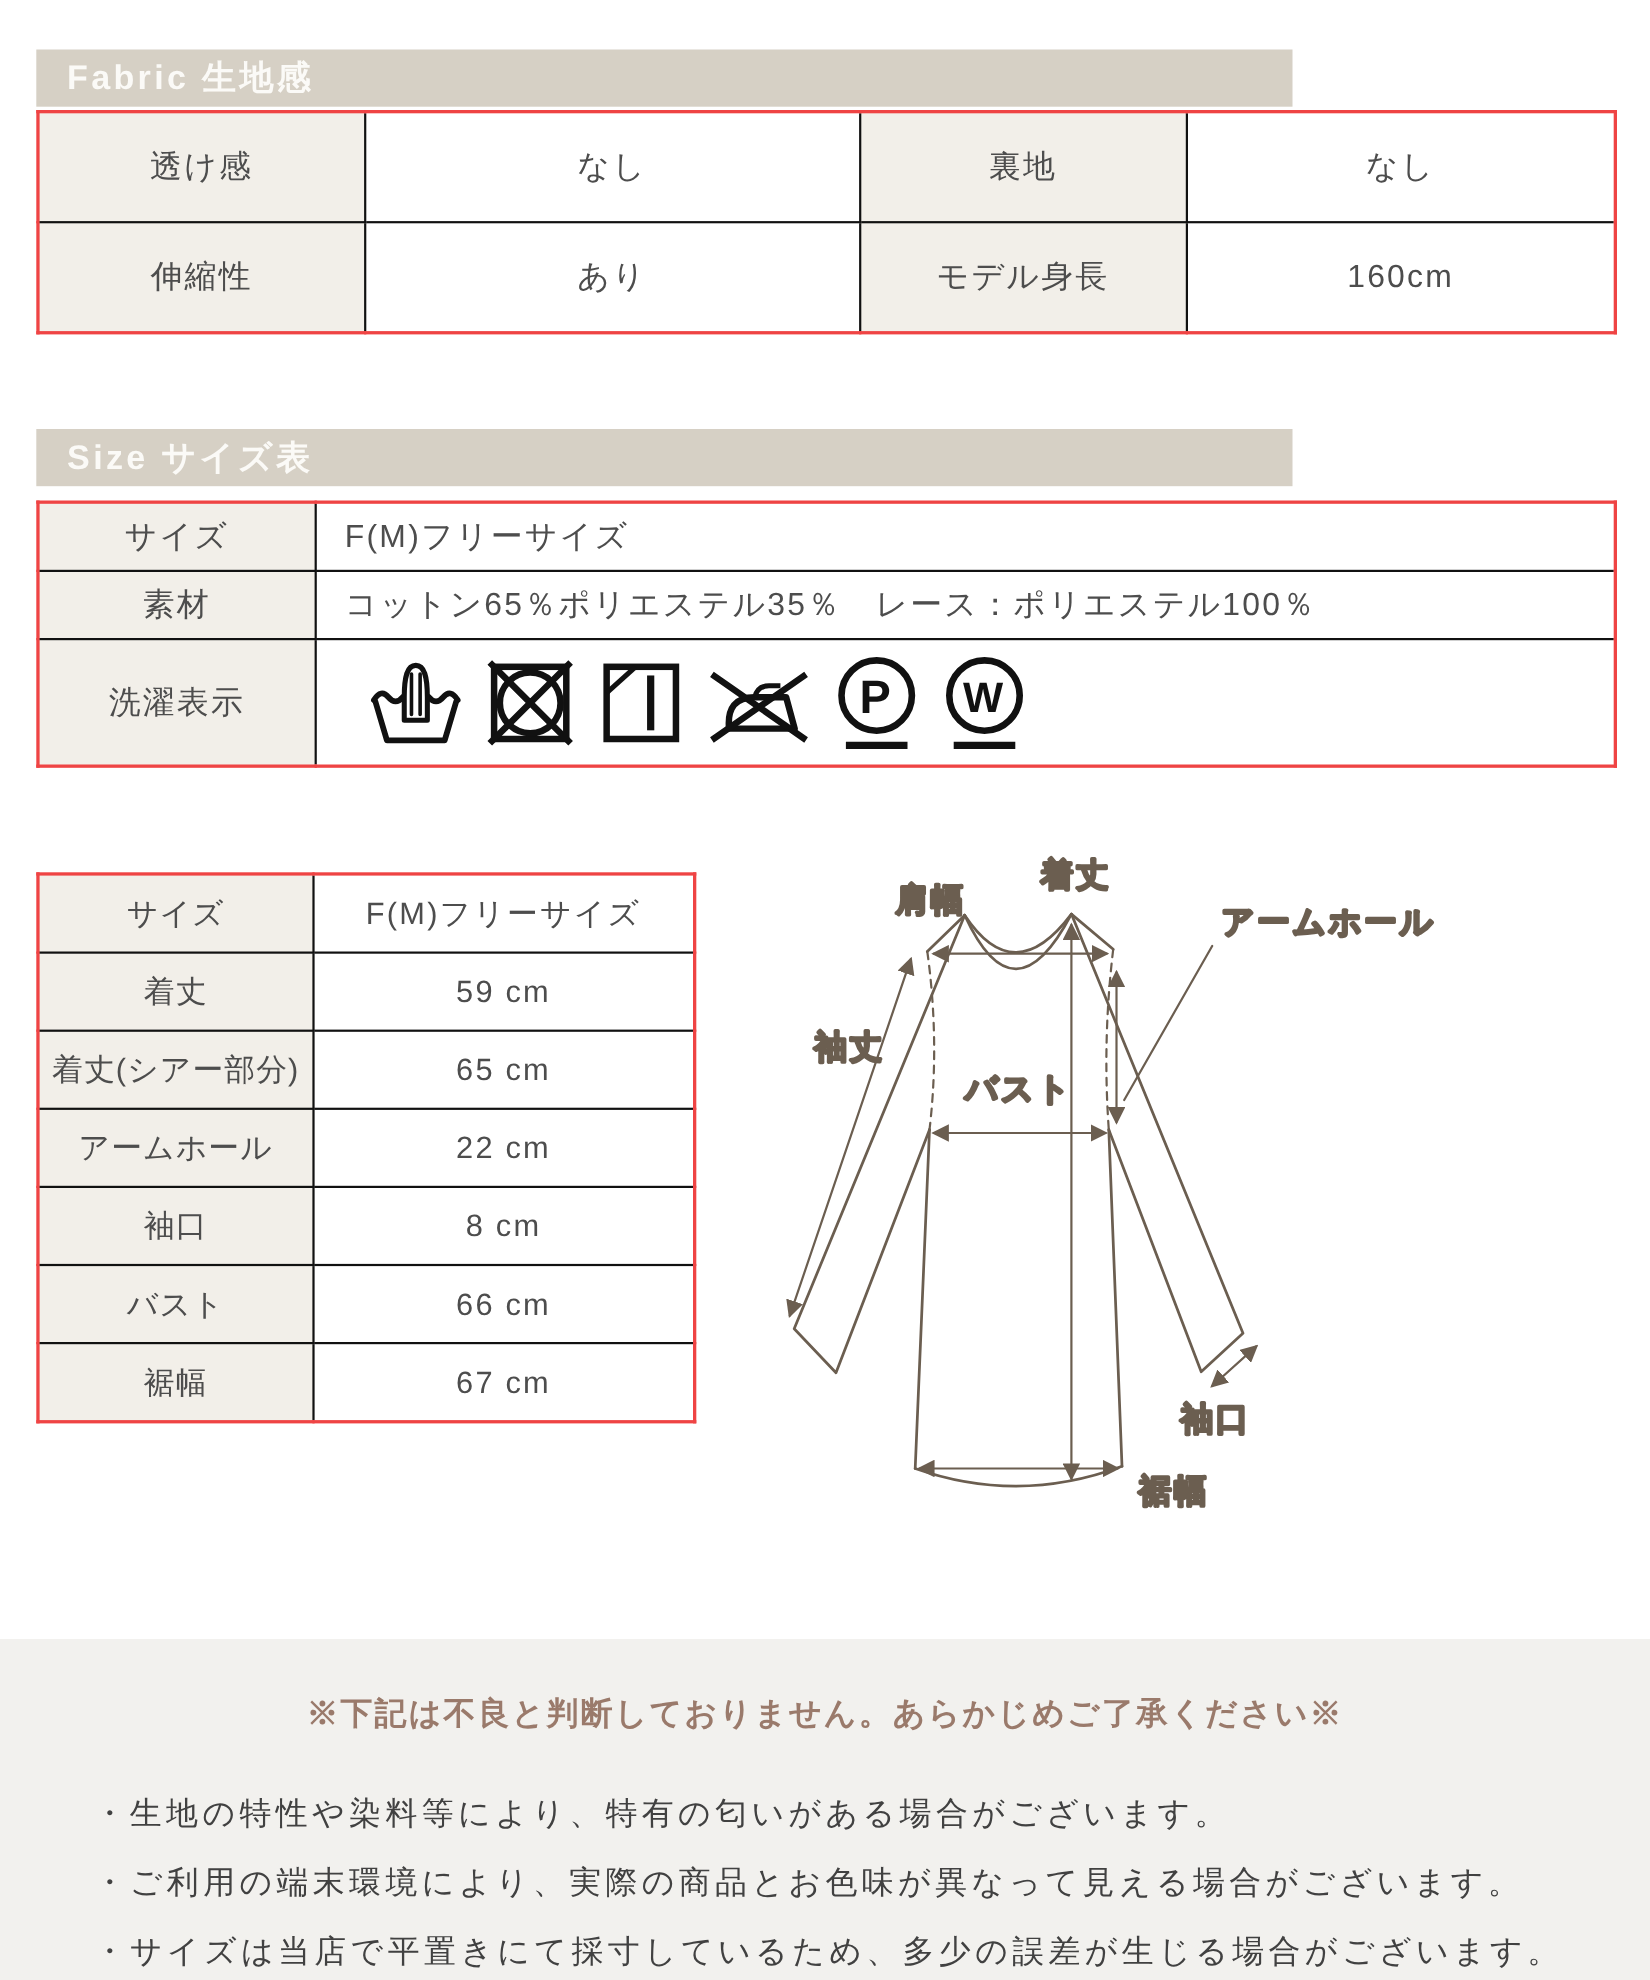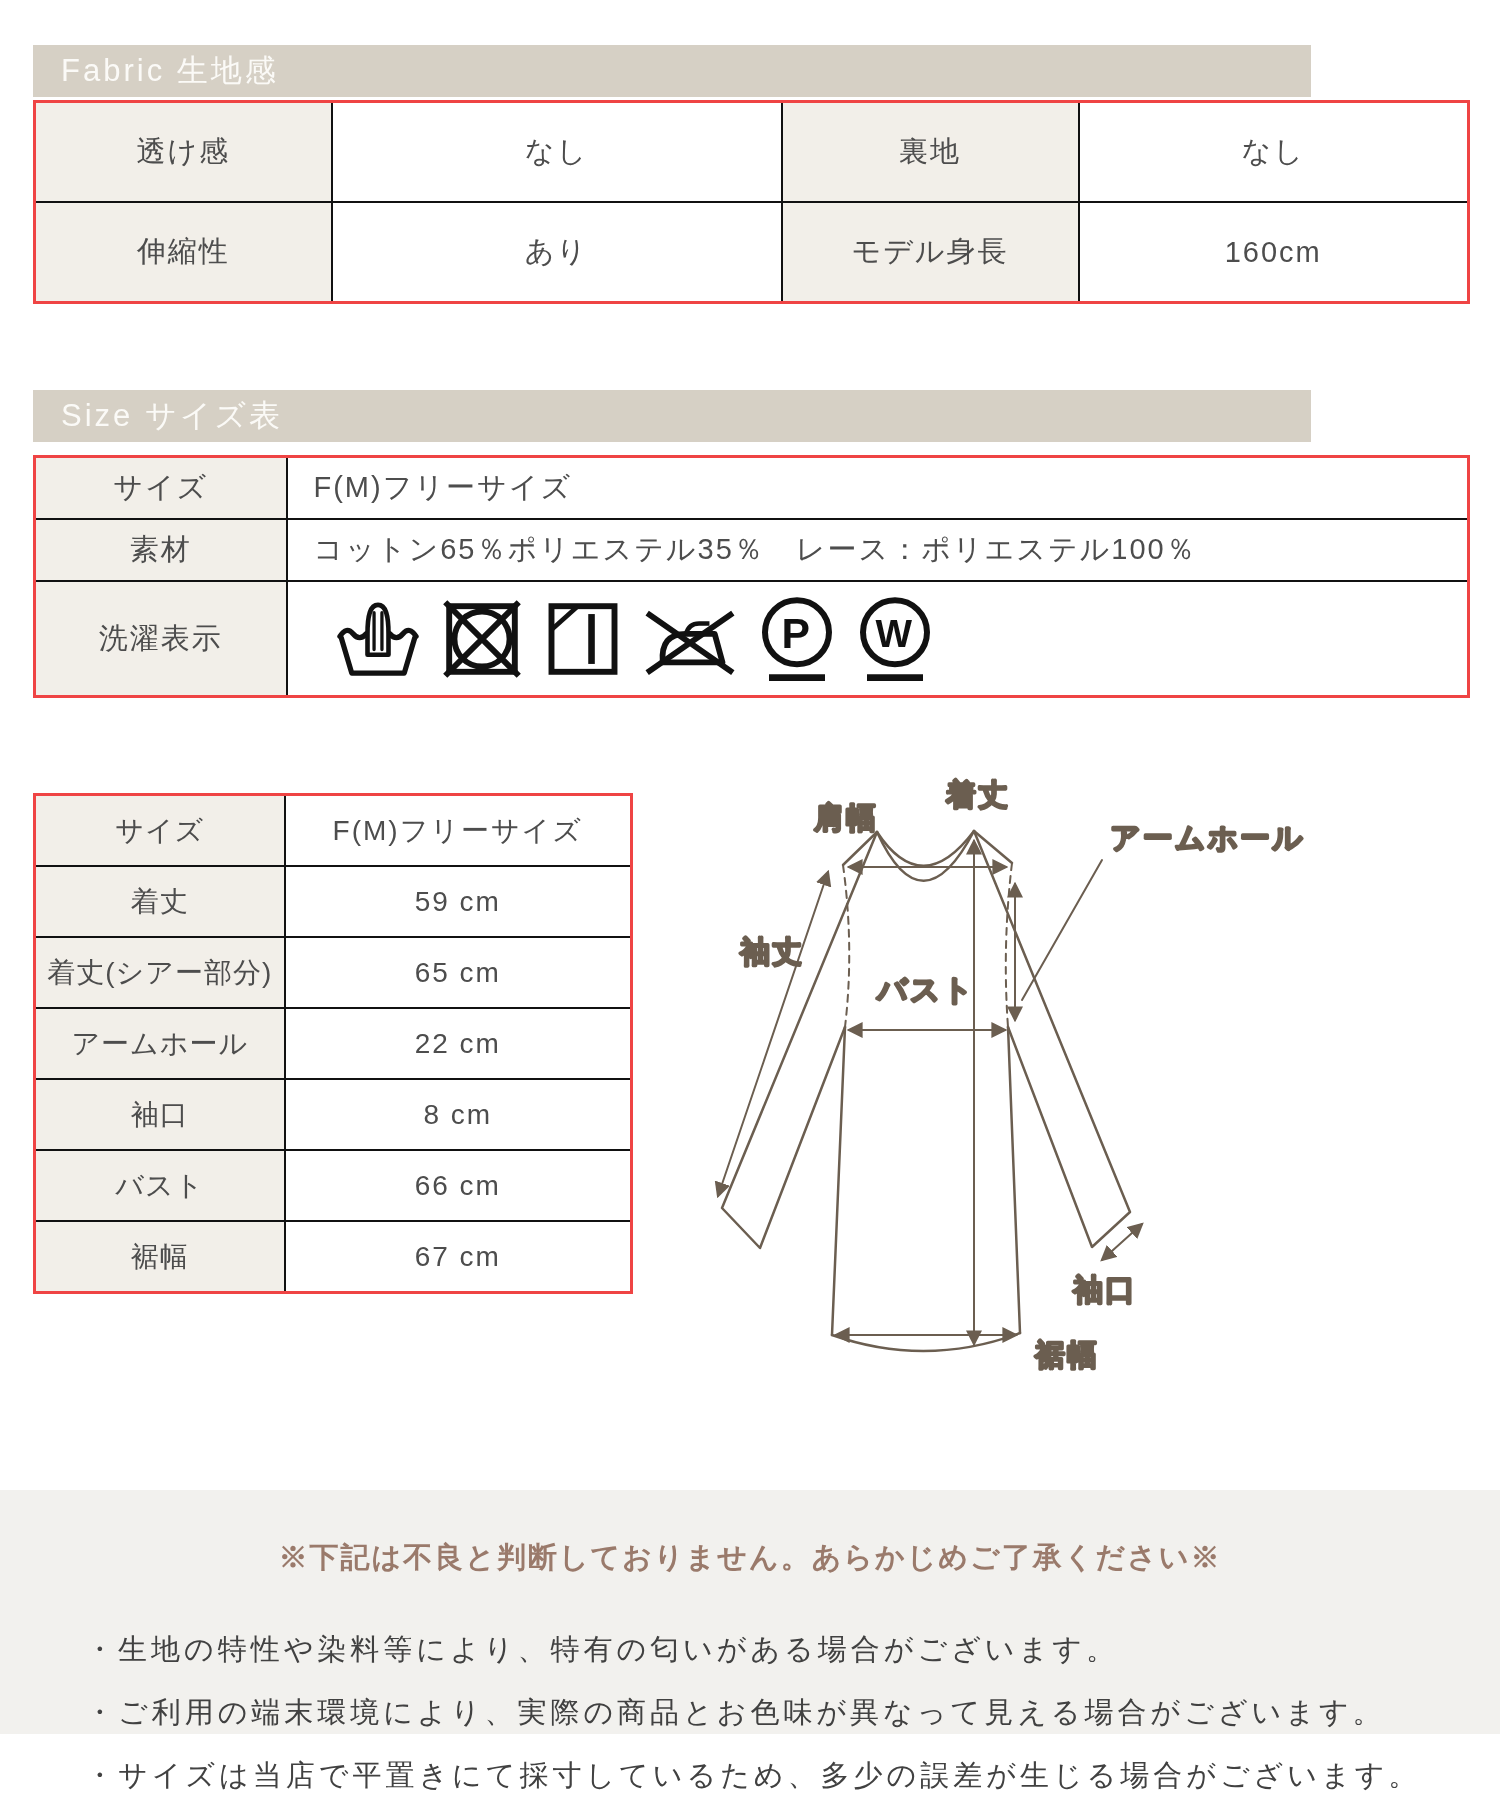--- a/index.html
+++ b/index.html
@@ -1,20 +1,20 @@
 <!DOCTYPE html>
 <html><head>
 <meta charset="utf-8">
 <style>
   html,body{margin:0;padding:0;background:#ffffff;}
   body{width:1500px;height:1800px;position:relative;font-family:"Liberation Sans",sans-serif;color:#4a4a4a;}
   .page{position:absolute;inset:0;overflow:hidden;}
 
-  .bar{position:absolute;left:33px;width:1278px;height:52px;background:#d6d0c5;color:#fbfaf7;
-       font-size:31px;letter-spacing:3px;line-height:52px;padding-left:28px;box-sizing:border-box;font-weight:400;}
+  .bar{position:absolute;left:33px;width:1142px;height:52px;background:#d6d0c5;color:#fbfaf7;
+       font-size:31px;letter-spacing:3px;line-height:52px;padding-left:28px;box-sizing:border-box;font-weight:700;}
   #fabric-bar{top:45px;}
   #size-bar{top:390px;}
 
   table{border-collapse:collapse;position:absolute;table-layout:fixed;}
   td{border:2px solid #111;font-size:29px;color:#4d4d4d;letter-spacing:2px;padding:0;}
   .tbl{border:3px solid #ef4444;}
   td.lbl{background:#f2efe9;text-align:center;}
   td.val{background:#ffffff;text-align:center;}
   td.val-left{background:#ffffff;text-align:left;padding-left:26px;}
 
@@ -29,21 +29,21 @@
   #measure-table{left:33px;top:793px;width:597px;}
   #measure-table td{height:69px;font-size:28px;}
   #measure-table td.lbl{letter-spacing:1px;}
 
   .care-row{display:flex;align-items:center;gap:20px;padding-left:22px;}
   .care-row svg{display:block;}
 
   #diagram{position:absolute;left:650px;top:700px;}
   #diagram text{font-size:30px;fill:#5f5346;font-weight:600;letter-spacing:2px;}
 
-  .notes{position:absolute;left:0;top:1490px;width:1500px;height:244px;background:#f2f1ee;}
+  .notes{position:absolute;left:0;top:1490px;width:1500px;height:310px;background:#f2f1ee;}
   .notes-title{margin-top:48px;text-align:center;color:#9a7a6b;font-size:29px;font-weight:600;letter-spacing:2px;}
   .notes-list{margin-top:40px;padding-left:85px;}
   .note-line{font-size:29px;color:#414141;letter-spacing:4px;line-height:63px;white-space:nowrap;}
 </style>
 </head>
 <body>
 
 <div class="page">
 
   <div class="bar" id="fabric-bar">

